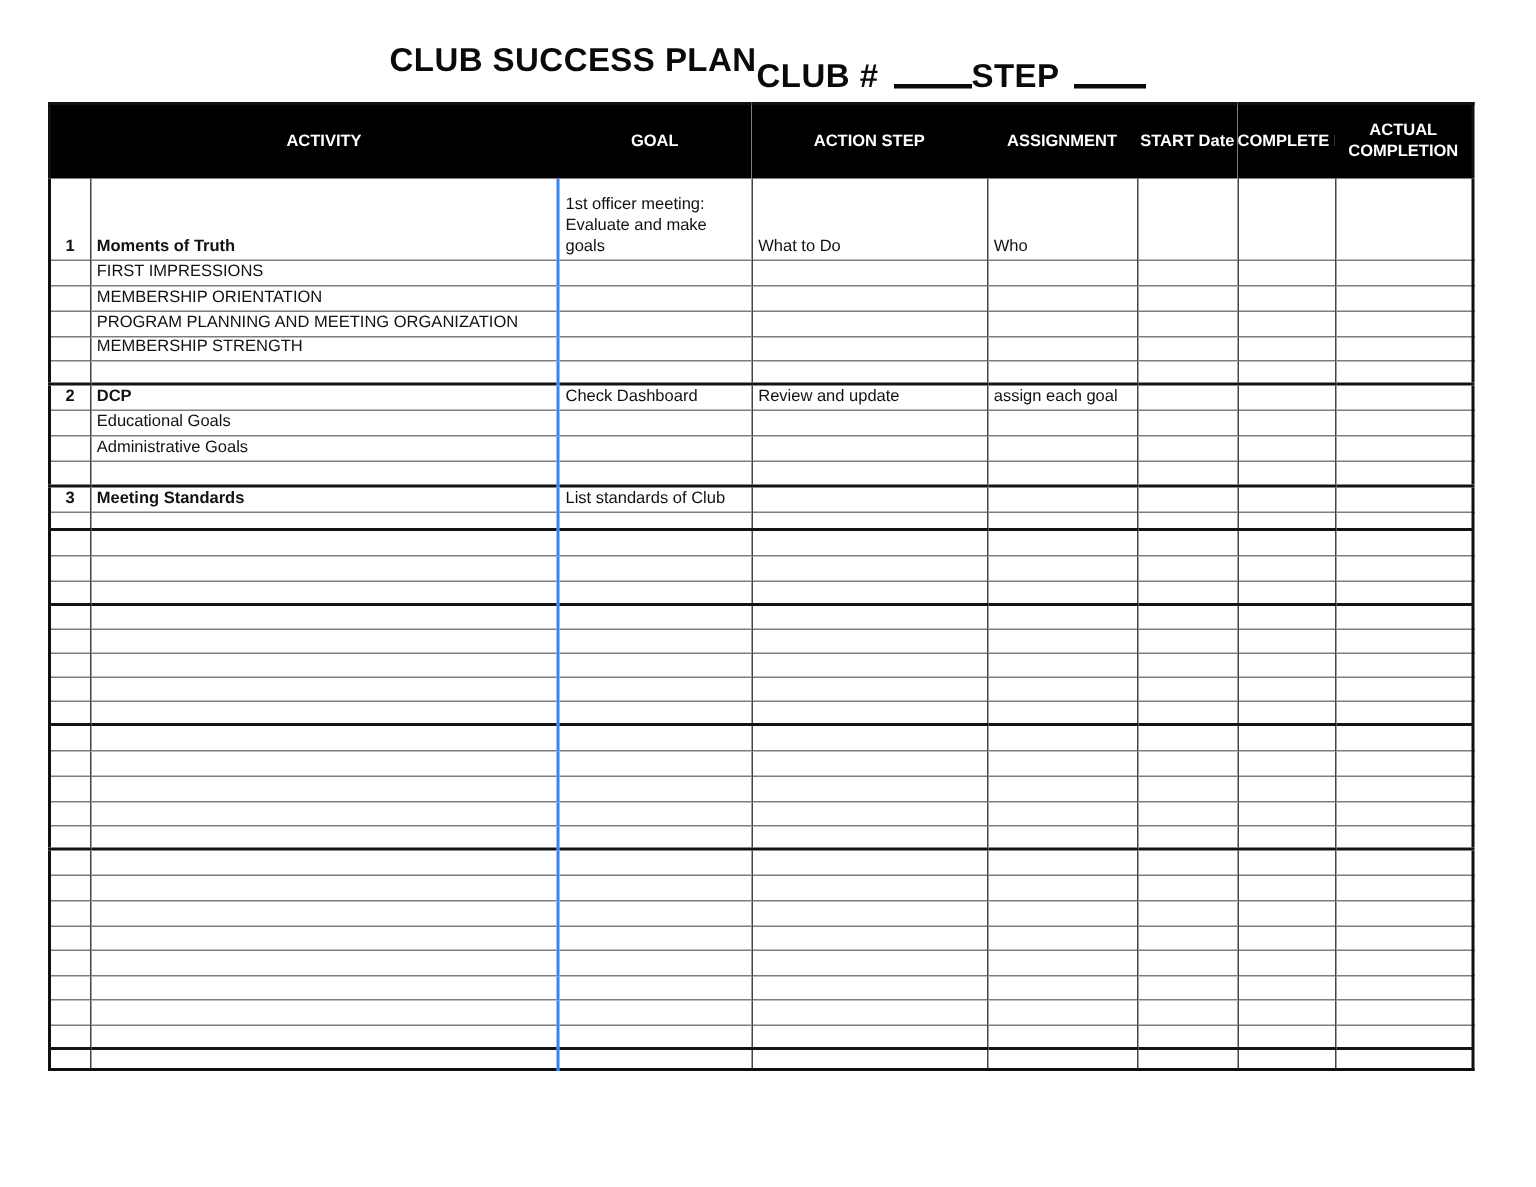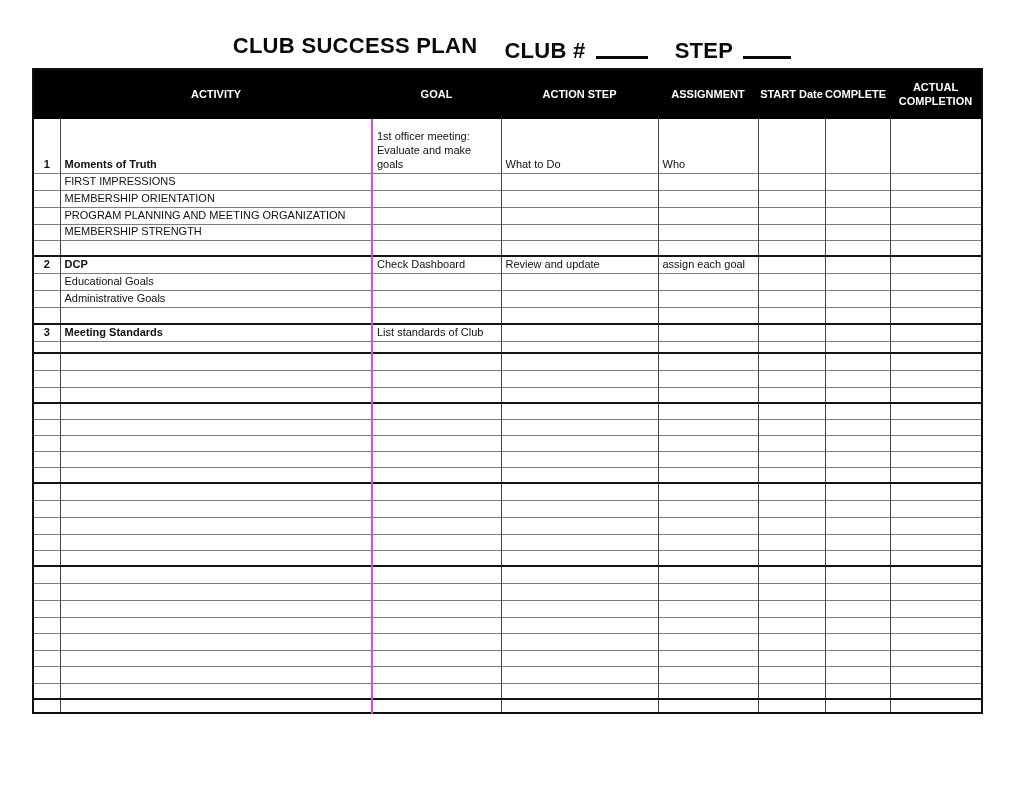--- a/index.html
+++ b/index.html
@@ -18,22 +18,21 @@
     background: #ffffff;
   }
   
   .title-row {
     position: absolute;
     top: 27px;
     left: 0;
     width: 1024px;
     display: flex;
     justify-content: center;
-    align-items: center;
-    gap: 27px;
+    align-items: flex-start;
     font-weight: bold;
     font-size: 22px;
     letter-spacing: 0.3px;
     color: #0a0a0a;
   }
   .title-group {
     display: flex;
     align-items: baseline;
     gap: 10px;
     margin-top: 11px;
@@ -76,21 +75,21 @@
     vertical-align: bottom;
     padding: 0 2px 1px 4px;
     border-top: 1px solid #7d7d7d;
     border-left: 1px solid #454545;
     overflow: hidden;
     white-space: nowrap;
     line-height: 1.25;
   }
   td:first-child { border-left: 0; }
   td.c-num { text-align: center; padding: 0 0 1px 0; }
-  td.c-goal { white-space: pre-line; border-left: 2px solid #d946ef; }
+  td.c-goal { white-space: pre-line; border-left: 2px solid #3b82f6; }
   td.b { font-weight: bold; }
   tr.thick-top td { border-top: 2px solid #141414; }
   tbody tr:first-child td { border-top: 0; }
 </style>
 </head>
 <body>
 
 <div class="page">
 
   <div class="title-row">

